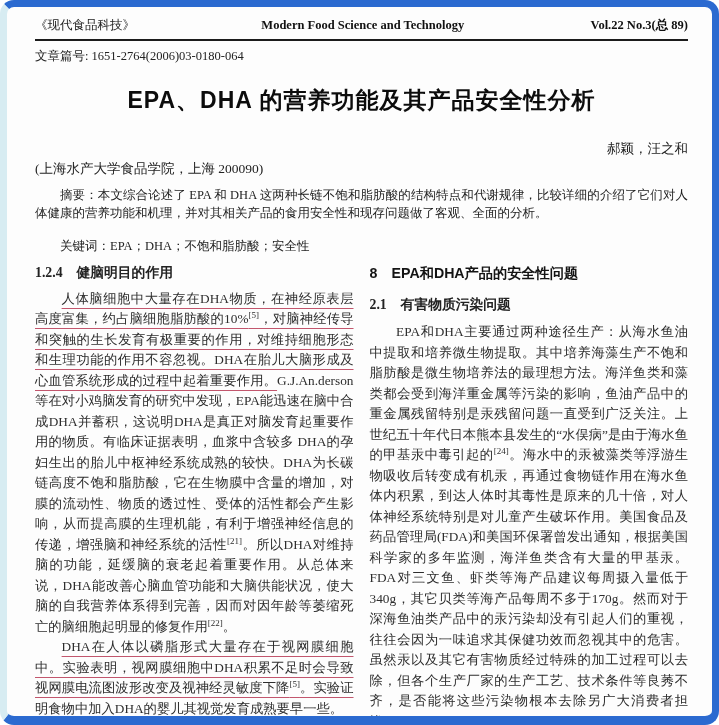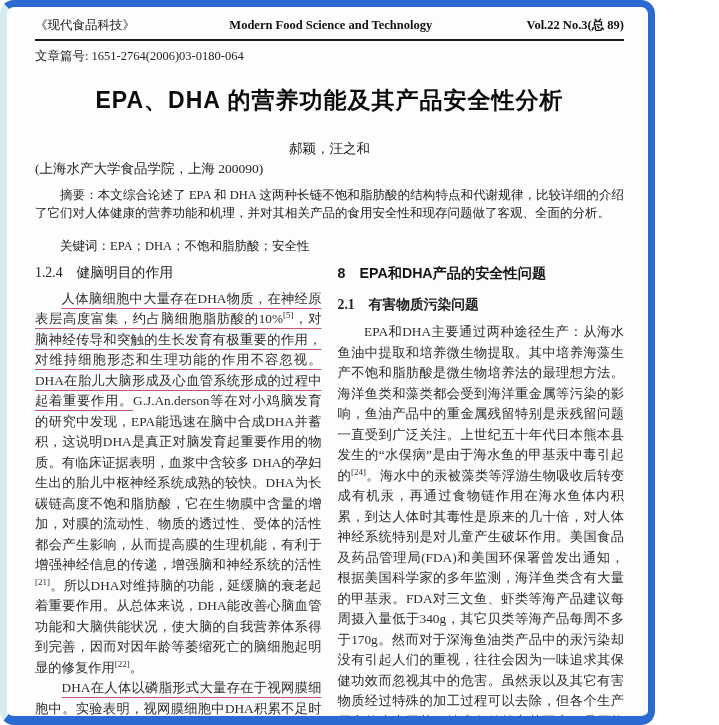--- a/index.html
+++ b/index.html
@@ -1,18 +1,18 @@
 <!DOCTYPE html>
 <html><head>
 <meta charset="utf-8">
 <style>
   html,body { margin:0; padding:0; background:#ffffff; }
   * { box-sizing:border-box; }
   .page-frame {
-    width:655px; height:725px;
+    width:719px; height:725px;
     border:7px solid #2b6ad0;
     border-left-color:#d7ecf2;
     border-bottom-width:9px;
     border-radius:14px;
     background:#fdfdfd;
     overflow:hidden;
     padding:10px 24px 4px 28px;
     font-family:"Liberation Serif","DejaVu Serif",serif;
     color:#2d2d2d;
   }
@@ -23,33 +23,33 @@
   .hdr-cn { font-weight:normal; color:#222; }
   .hdr-en { font-weight:bold; color:#111; }
   .hdr-vol { font-weight:bold; color:#111; }
   .article-no { font-size:12.5px; margin:7px 0 0 0; color:#222; }
   .title {
     text-align:center;
     font-family:"Liberation Sans","DejaVu Sans",sans-serif;
     font-weight:bold; font-size:23px; color:#0c0c0c;
     margin:20px 0 24px 0; letter-spacing:1px;
   }
-  .authors { text-align:center; font-size:13.5px; margin:8px 0 2px 0; color:#222; }
+  .authors { text-align:right; font-size:13.5px; margin:8px 0 2px 0; color:#222; }
   .affil   { text-align:left; font-size:13.5px; margin:0 0 8px 0; color:#222; }
   .abstract {
     font-size:12.5px; line-height:18px; text-align:justify;
     text-indent:2em; margin:2px 0 0 0; color:#222;
   }
   .keywords { font-size:12.5px; margin:16px 0 0 0; text-indent:2em; color:#222; }
   .cols { display:flex; gap:16px; margin-top:8px; }
   .col {
     flex:1; min-width:0;
     font-size:13.3px; line-height:20.5px; text-align:justify; color:#2d2d2d;
   }
-  .h-sub { font-size:13.8px; font-weight:normal; color:#222; margin:0 0 5px 0; }
+  .h-sub { font-size:13.8px; font-weight:bold; color:#222; margin:0 0 5px 0; }
   .h-main {
     font-family:"Liberation Sans","DejaVu Sans",sans-serif;
     font-weight:bold; font-size:14.2px; color:#141414; margin:0 0 11px 0;
   }
   .h-sub2 { font-size:13.8px; font-weight:bold; color:#222; margin:0 0 7px 0; }
   .h-bottom { font-size:13.8px; font-weight:normal; color:#222; margin:2px 0 0 0; }
   .body-para { margin:0; text-indent:2em; }
   .ul {
     text-decoration:underline;
     text-decoration-color:#c2566d;

